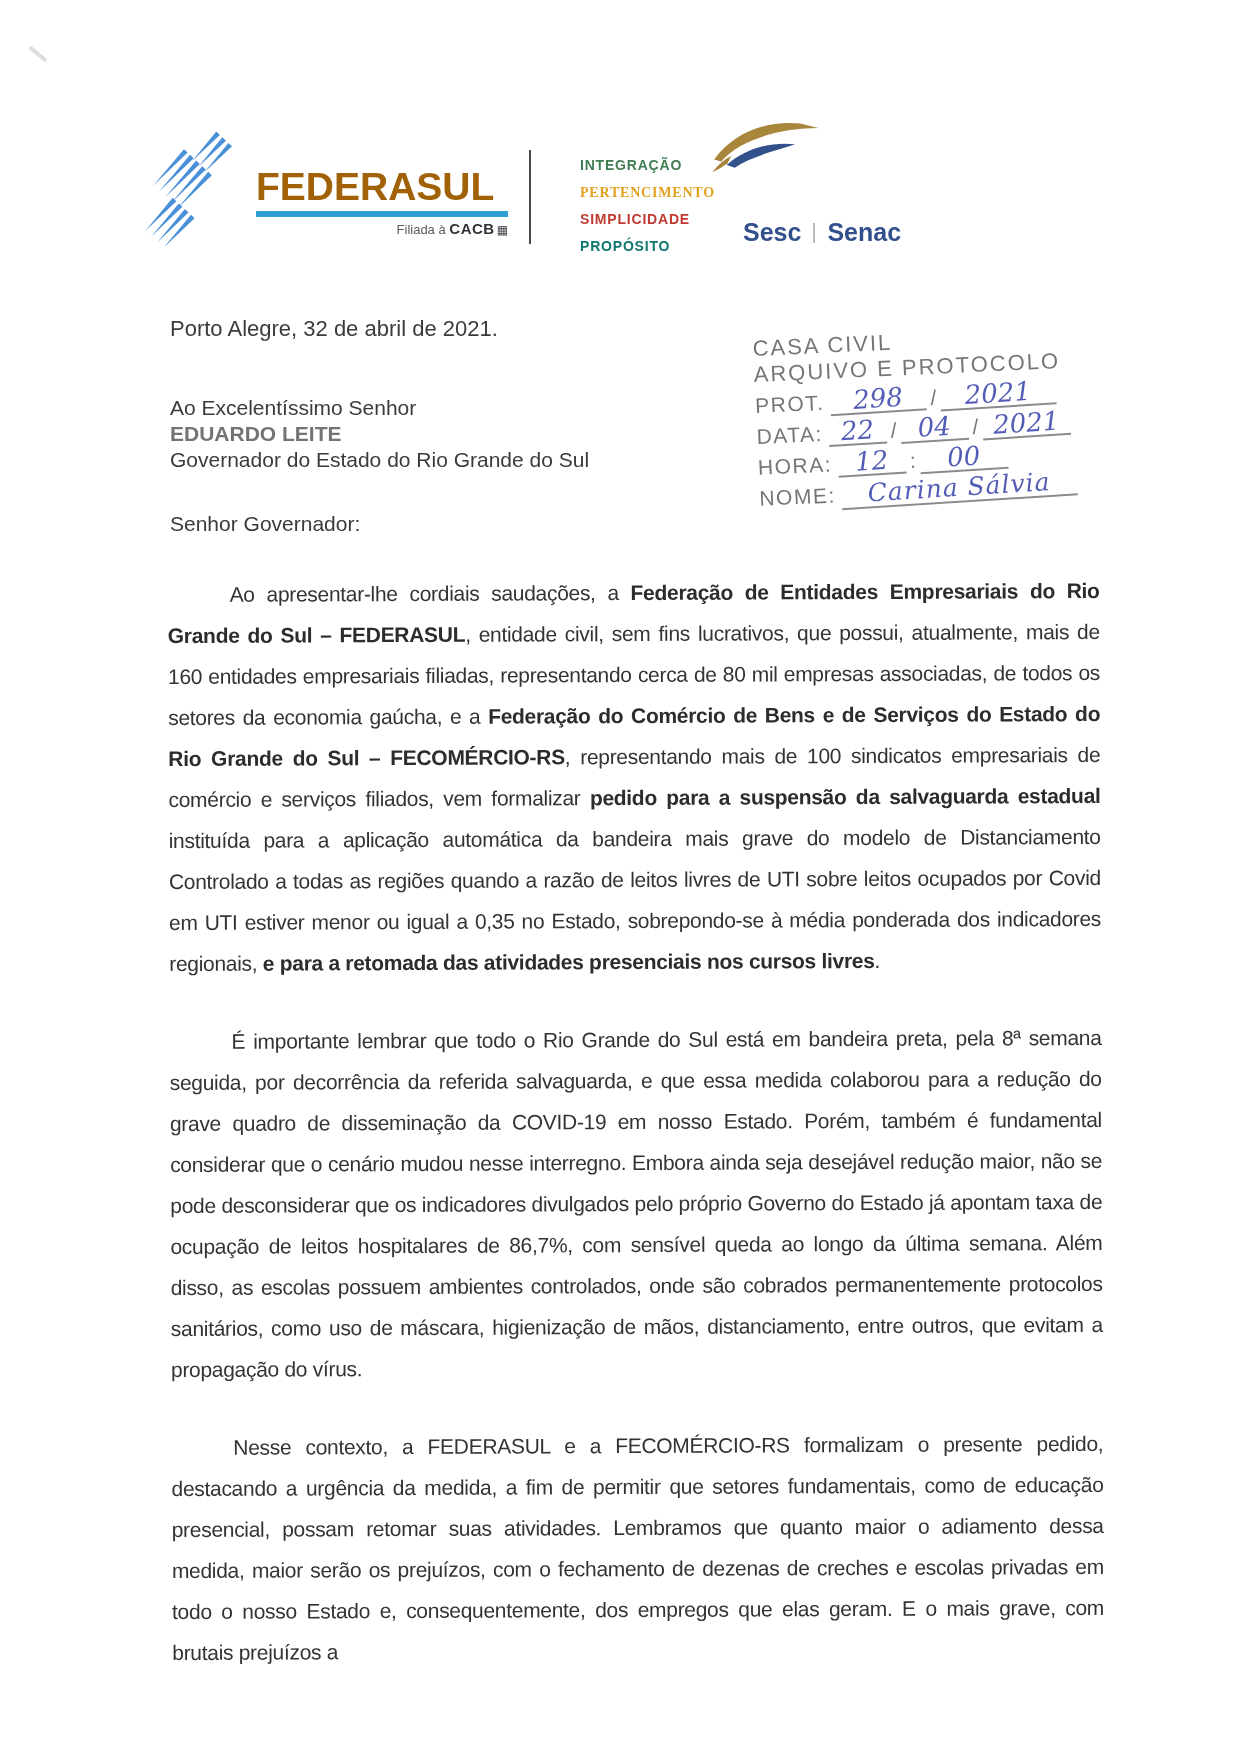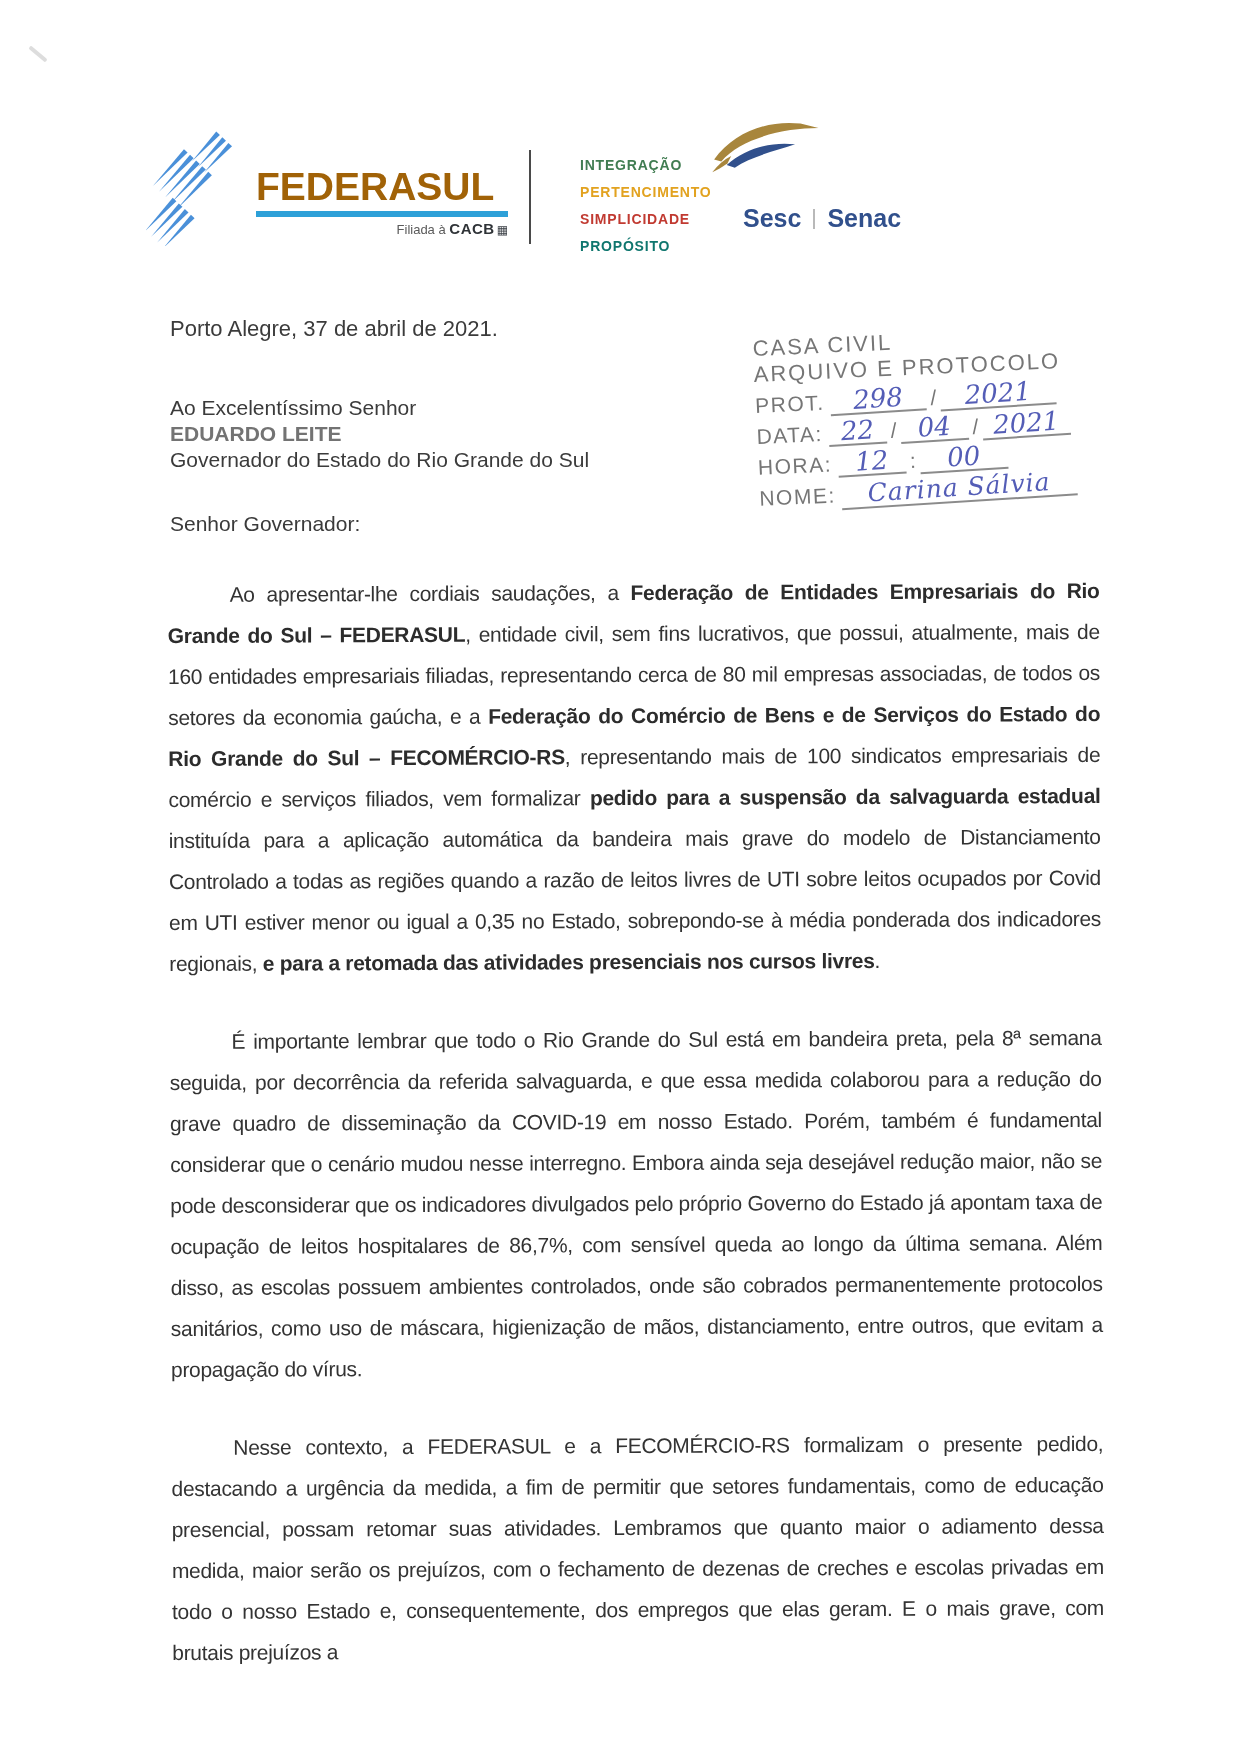--- a/index.html
+++ b/index.html
@@ -45,21 +45,21 @@
     font-size:14px;font-weight:bold;letter-spacing:.8px;line-height:27px;white-space:nowrap;
   }
   .fecomercio-block{position:absolute;left:700px;top:118px;width:360px;height:130px;}
   .fecomercio-icon{position:absolute;left:10px;top:2px;width:118px;height:54px;}
   .fecomercio-wordmark{
     position:absolute;left:38px;top:52px;font-size:37px;font-weight:bold;
     color:var(--navy);letter-spacing:-.5px;white-space:nowrap;line-height:1;
   }
   .fecomercio-wordmark .rs{color:var(--gold);margin-left:8px;}
   .fecomercio-subbrands{
-    position:absolute;left:43px;top:88px;font-size:25px;font-weight:bold;
+    position:absolute;left:43px;top:102px;font-size:25px;font-weight:bold;
     color:var(--navy);white-space:nowrap;line-height:1;
   }
   .subbrand-divider{
     display:inline-block;width:2px;height:20px;background:#b9b9b9;
     margin:0 12px;vertical-align:-2px;
   }
 
   
   .dateline{position:absolute;left:170px;top:316px;font-size:22px;color:#3b3b3b;}
   .recipient{position:absolute;left:170px;top:395px;font-size:21px;line-height:26px;color:#3b3b3b;}
@@ -130,37 +130,37 @@
     <div class="federasul-affiliation">
       <span>Filiada à</span>
       <b>CACB</b><span class="cacb-glyph">▦</span>
     </div>
   </div>
 
   <div class="header-divider"></div>
 
   <div class="values-list" id="values-list">
       <div class="value-item" style="color: rgb(65, 125, 82);">INTEGRAÇÃO</div>
-      <div class="value-item" style="color: rgb(226, 162, 31);">PERTENCIMENTO</div>
+      <div class="value-item" style="color: rgb(226, 162, 31); font-family: Liberation Serif, serif;">PERTENCIMENTO</div>
       <div class="value-item" style="color: rgb(193, 58, 49);">SIMPLICIDADE</div>
       <div class="value-item" style="color: #0f766e;">PROPÓSITO</div>
     </div>
 
   <div class="fecomercio-block">
     <svg class="fecomercio-icon" viewBox="0 0 130 60" aria-hidden="true">
       <path d="M4,44 C26,14 62,0 100,4 L120,9 C82,9 34,20 12,46 Z" fill="var(--gold)"></path>
       <path d="M18,50 C40,30 70,24 94,27 C70,35 44,41 27,53 Z" fill="var(--navy)"></path>
       <path d="M2,58 C8,50 15,44 23,40 L19,48 C13,52 7,56 2,58 Z" fill="var(--gold)"></path>
     </svg>
     <div class="fecomercio-subbrands">
       <span>Sesc</span><span class="subbrand-divider"></span><span>Senac</span>
     </div>
   </div>
 
-  <div class="dateline">Porto Alegre, 37 de abril de 2021.</div>
+  <div class="dateline">Porto Alegre, 32 de abril de 2021.</div>
 
   <div class="recipient">
     <div>Ao Excelentíssimo Senhor</div>
     <div class="name">EDUARDO LEITE</div>
     <div>Governador do Estado do Rio Grande do Sul</div>
   </div>
 
   <div class="stamp">
     <div class="s-head">CASA CIVIL</div>
     <div class="s-head">ARQUIVO E PROTOCOLO</div>

